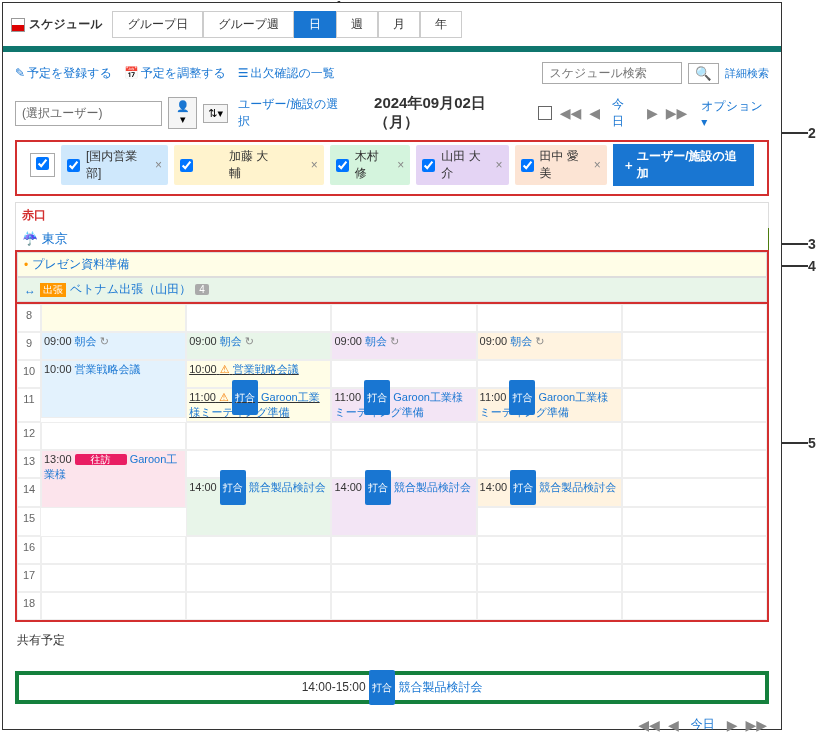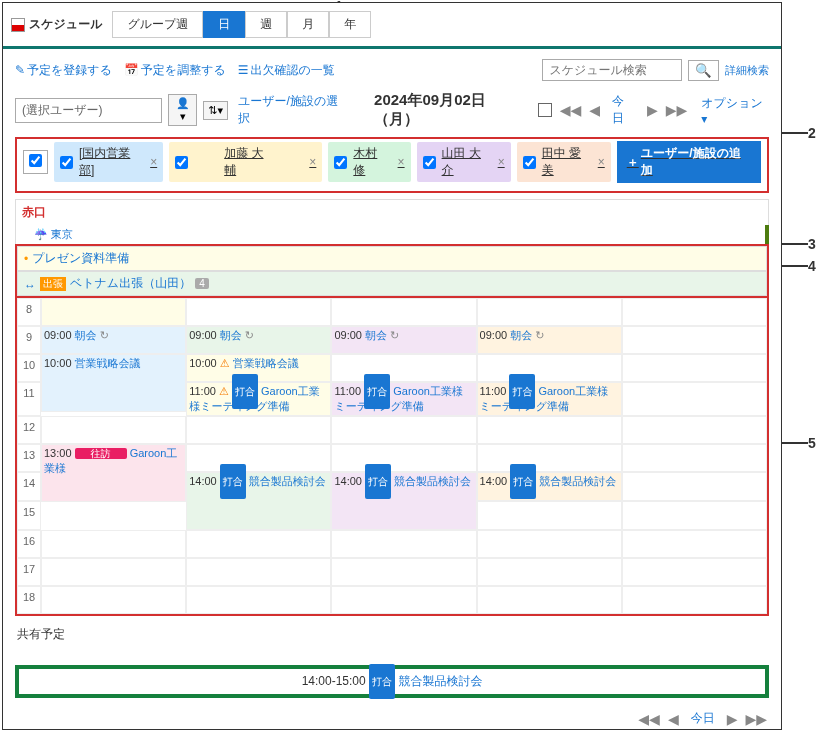--- a/index.html
+++ b/index.html
@@ -3,21 +3,21 @@
 <meta charset="utf-8">
 <style>
 * { margin: 0; padding: 0; box-sizing: border-box; }
 body { font-family: "Meiryo", sans-serif; font-size: 12px; color: #333; background: #fff; }
 .outer { position: relative; width: 820px; height: 732px; }
 .main-panel { position: absolute; left: 2px; top: 2px; width: 780px; height: 728px; border: 1px solid #333; background: #fff; }
 .annotation { position: absolute; font-weight: bold; font-size: 14px; }
 .ann-line { position: absolute; background: #333; }
 
 
-.top-bar { display: flex; align-items: center; padding: 8px; border-bottom: 3px solid #0f766e; }
+.top-bar { display: flex; align-items: center; padding: 8px; border-bottom: 6px solid #0f766e; }
 .app-icon { width: 14px; height: 14px; background: linear-gradient(to bottom, #fff 50%, #d00 50%); border: 1px solid #999; margin-right: 4px; }
 .app-title { font-weight: bold; margin-right: 10px; }
 .view-tabs { display: flex; }
 .view-tab { border: 1px solid #ccc; padding: 4px 14px; background: #fff; cursor: pointer; font-size: 12px; }
 .view-tab.active { background: #1976d2; color: #fff; border-color: #1976d2; }
 
 
 .action-row { display: flex; align-items: center; padding: 10px 12px 6px; justify-content: space-between; }
 .action-links { display: flex; gap: 12px; }
 .action-link { color: #1976d2; cursor: pointer; display: flex; align-items: center; gap: 2px; }
@@ -32,52 +32,52 @@
 .small-btn { border: 1px solid #aaa; padding: 2px 4px; background: #f5f5f5; cursor: pointer; font-size: 11px; }
 .user-facility-link { color: #1976d2; cursor: pointer; margin-left: 4px; }
 .date-display { font-weight: bold; font-size: 15px; margin-left: 20px; }
 .cal-icon { width: 14px; height: 14px; border: 1px solid #666; display: inline-block; margin-left: 4px; }
 .nav-btns { margin-left: auto; display: flex; gap: 4px; align-items: center; }
 .nav-arrow { color: #888; cursor: pointer; font-size: 14px; padding: 0 2px; }
 .today-link { color: #1976d2; cursor: pointer; padding: 0 6px; }
 .option-link { color: #1976d2; cursor: pointer; margin-left: 8px; }
 
 
-.chip-row { display: flex; align-items: center; gap: 6px; padding: 2px 6px 8px; border: 2px solid #d32f2f; margin: 0 12px; text-decoration: underline; }
+.chip-row { display: flex; align-items: center; gap: 6px; padding: 2px 13px 8px; border: 2px solid #d32f2f; margin: 0 12px; }
 .all-check { border: 1px solid #aaa; padding: 3px 5px; background: #fff; }
 .chip { display: flex; align-items: center; gap: 4px; padding: 3px 6px; border-radius: 2px; font-size: 12px; }
 .chip input { margin-right: 2px; }
 .chip-close { color: #888; cursor: pointer; margin-left: 2px; }
 .chip-dept { background: #cfe8fc; }
 .chip-u1 { background: #fff3cd; gap: 34px; }
 .chip-u2 { background: #d4f4dd; }
 .chip-u3 { background: #e4d4f4; }
 .chip-u4 { background: #fce4d4; }
 .add-user-btn { background: #1976d2; color: #fff; padding: 4px 10px; cursor: pointer; display: flex; align-items: center; gap: 2px; font-weight: bold; }
 
 
 .cal-wrap { margin: 6px 12px 0; }
 .day-label { color: #d32f2f; padding: 4px 6px; border: 1px solid #ddd; border-bottom: none; font-weight: bold; }
-.weather-row { padding: 2px 18px; border-left: 1px solid #ddd; border-right: 4px solid #4d7c0f; color: #1976d2; font-size: 11px; }
+.weather-row { padding: 2px 6px; border-left: 1px solid #ddd; border-right: 1px solid #4d7c0f; color: #1976d2; font-size: 13px; }
 .allday-box { border: 2px solid #d32f2f; }
 .allday-event { background: #fffde7; border: 1px solid #ddd; padding: 3px 6px; display: flex; align-items: center; gap: 4px; }
 .allday-event2 { background: #e8f5e9; border: 1px solid #ddd; padding: 3px 6px; display: flex; align-items: center; gap: 4px; }
 .event-link { color: #1976d2; }
 .badge { background: #ff9800; color: #fff; padding: 0 3px; font-size: 10px; border-radius: 0; }
 .badge-num { background: #aaa; color: #fff; padding: 0 4px; font-size: 10px; border-radius: 2px; }
 .badge-meet { background: #1976d2; color: #fff; padding: 12px 3px; font-size: 10px; border-radius: 2px; }
 .badge-visit { background: #e91e63; color: #fff; padding: 0 16px; font-size: 10px; border-radius: 2px; }
 .warn-icon { color: #f57c00; }
 
 .time-grid-box { border: 2px solid #d32f2f; border-top: none; }
 .time-grid { display: grid; grid-template-columns: 24px repeat(5, 1fr); }
 .time-hour { border: 1px solid #eee; padding: 4px 2px; text-align: center; background: #fff; font-size: 11px; color: #666; }
 .time-cell { border: 1px solid #eee; min-height: 28px; position: relative; font-size: 11px; padding: 1px 2px; }
 .ev-blue { background: #e3f2fd; }
-.ev-yellow { background: #fffde7; }
+.ev-yellow { background: #fffde7; text-decoration: underline; }
 .ev-green { background: #e8f5e9; }
 .ev-purple { background: #f3e5f5; }
 .ev-orange { background: #fff3e0; }
 .ev-pink { background: #fce4ec; }
 .repeat-icon { color: #888; }
 .tall { height: 58px; }
 
 .shared-row { margin: 8px 12px 0; }
 .shared-label { font-size: 12px; padding: 2px; }
 .shared-event { border: 4px solid #15803d; padding: 4px 6px; margin-top: 20px; background: #fff; text-align: center; }
@@ -103,20 +103,21 @@
 
   <div class="annotation" style="left:808px; top:435px;">5</div>
   <div class="ann-line" style="left:782px; top:442px; width:26px; height:2px;"></div>
 
   <div class="main-panel">
 
     <div class="top-bar">
       <span class="app-icon"></span>
       <span class="app-title">スケジュール</span>
       <div class="view-tabs">
+        <div class="view-tab">グループ日</div>
         <div class="view-tab">グループ週</div>
         <div class="view-tab active">日</div>
         <div class="view-tab">週</div>
         <div class="view-tab">月</div>
         <div class="view-tab">年</div>
       </div>
     </div>
 
     <div class="action-row">
       <div class="action-links">

